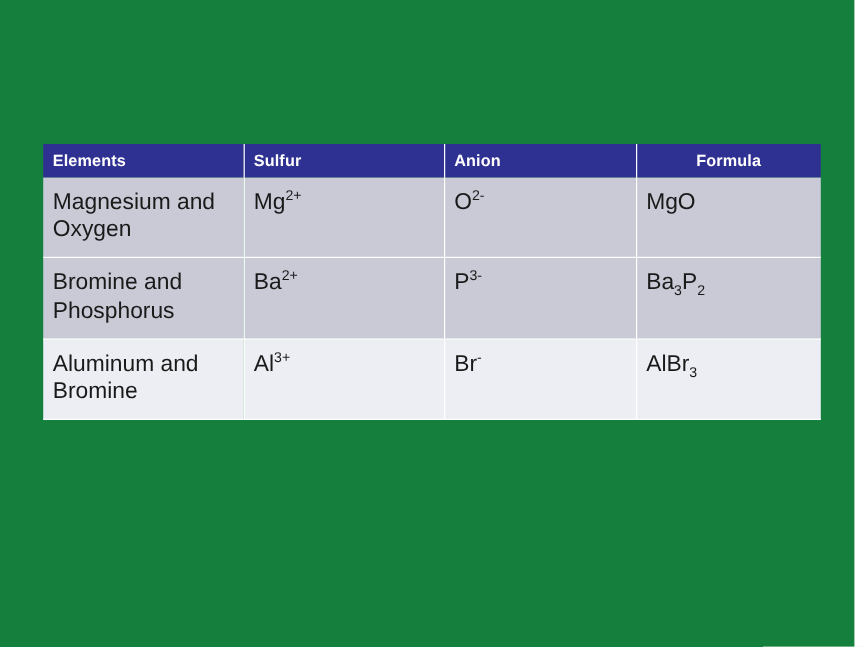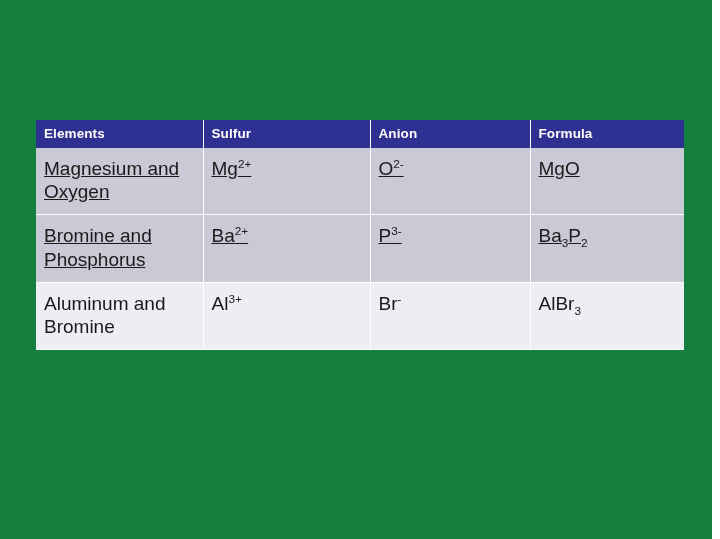--- a/index.html
+++ b/index.html
@@ -49,38 +49,38 @@
     font-size: 13.5px;
     font-weight: bold;
     text-align: left;
     padding: 6px 8px 7px 8px;
     border-right: 1px solid #ffffff;
     letter-spacing: 0.1px;
     vertical-align: middle;
   }
   table.ion-table thead th:last-child {
     border-right: none;
+    text-align: center;
   }
 
   table.ion-table tbody td {
     font-size: 19px;
     padding: 9px 8px 11px 8px;
     border-right: 1px solid #ffffff;
     border-bottom: 1px solid #ffffff;
     vertical-align: top;
     line-height: 1.22;
     font-weight: 400;
   }
   table.ion-table tbody td:last-child {
     border-right: none;
   }
 
   table.ion-table tbody tr.shade-dark td {
     background: #c9cad6;
-    text-decoration: underline;
   }
   table.ion-table tbody tr.shade-light td {
     background: #eceef3;
   }
 
   .cell-elements {
     font-size: 19.5px;
     line-height: 1.2;
   }
 

